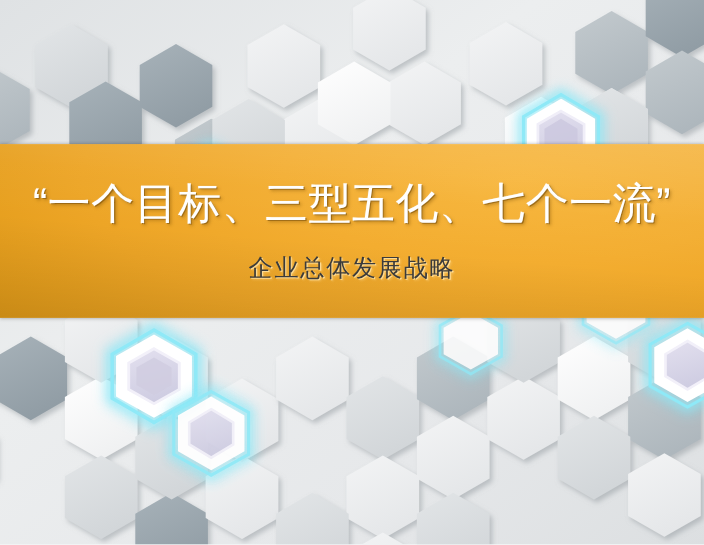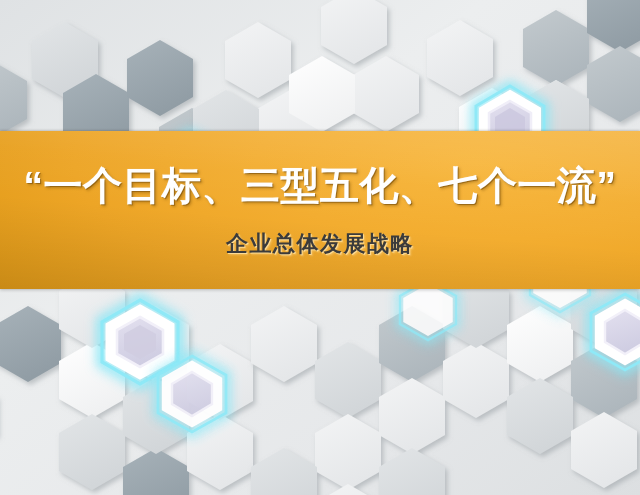--- a/index.html
+++ b/index.html
@@ -51,36 +51,36 @@
     box-shadow: 0 1px 3px rgba(60,60,60,0.28), 0 -1px 2px rgba(60,60,60,0.16);
     display: flex;
     flex-direction: column;
     align-items: center;
     justify-content: center;
   }
 
   #banner-title {
     font-size: 39px;
     line-height: 1;
-    font-weight: bold;
+    font-weight: normal;
     color: #ffffff;
     letter-spacing: 0.5px;
     white-space: nowrap;
     text-shadow:
        1px 1px 0 rgba(120,76,6,0.55),
        2px 2px 3px rgba(110,70,5,0.40),
        0 0 1px rgba(255,255,255,0.65);
     margin: 0 0 28px 0;
     padding: 0;
   }
 
   #banner-subtitle {
     font-size: 22px;
     line-height: 1;
-    font-weight: bold;
+    font-weight: normal;
     color: #3b3b3b;
     letter-spacing: 1.5px;
     white-space: nowrap;
     text-shadow:
        1px 1px 0 rgba(255,226,160,0.85),
        2px 2px 2px rgba(255,220,150,0.45);
     margin: 0;
     padding: 0;
   }
 </style>

